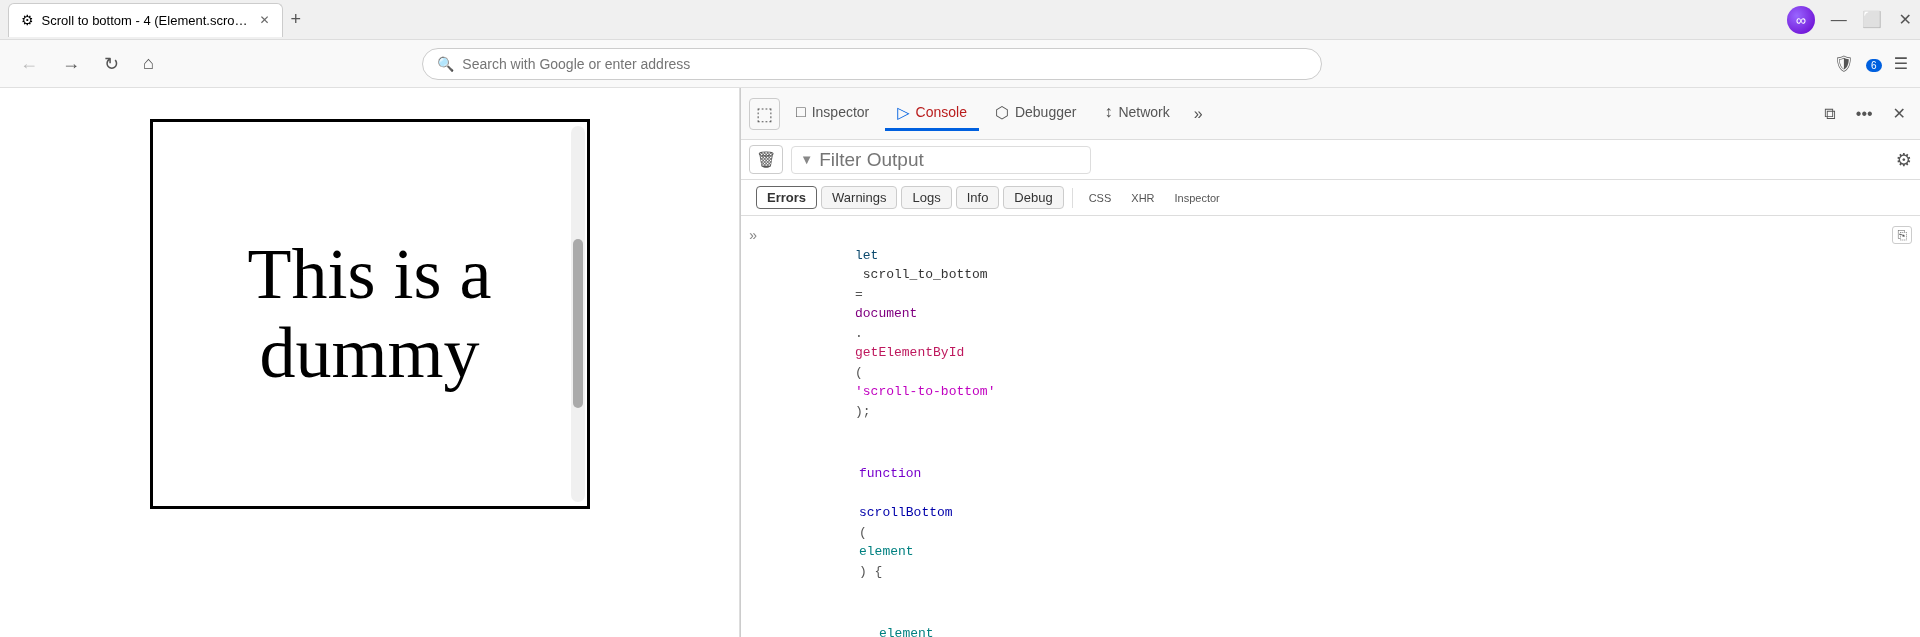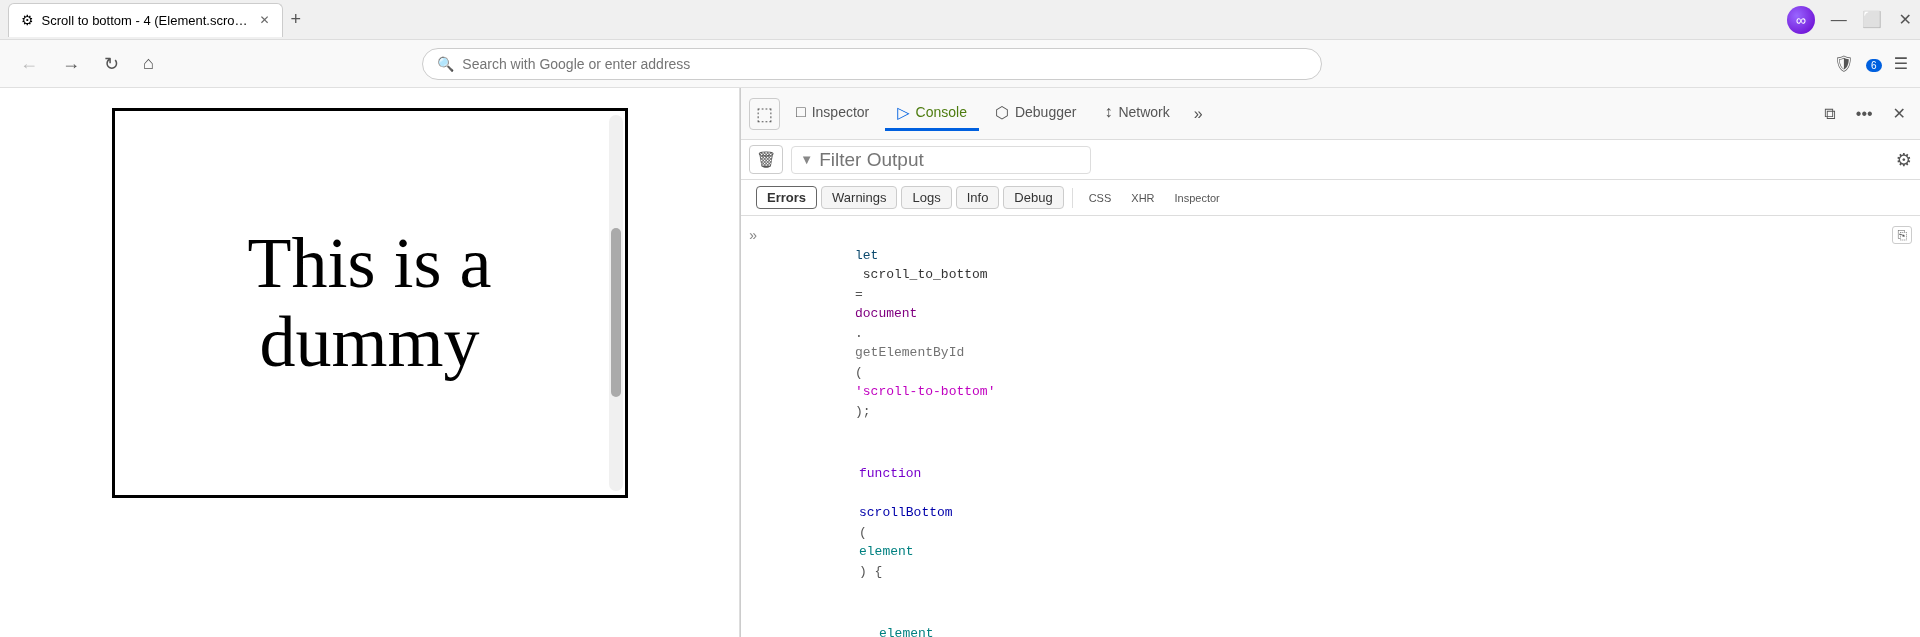--- a/index.html
+++ b/index.html
@@ -35,21 +35,21 @@
     
     .main-area {
       display: flex; flex: 1; overflow: hidden;
     }
 
     
     .browser-content {
       flex: 0 0 740px; background: #fff; display: flex; justify-content: center; align-items: flex-start; padding: 20px; border-right: 1px solid #ddd;
     }
     .content-box {
-      width: 516px; height: 390px; border: 3px solid #000; position: relative; overflow: hidden; display: flex; align-items: center; justify-content: center;
+      width: 440px; height: 390px; border: 3px solid #000; position: relative; overflow: hidden; display: flex; align-items: center; justify-content: center; margin-top: 11px;
     }
     .content-text {
       font-family: Georgia, 'Times New Roman', serif; font-size: 72px; line-height: 1.1; text-align: center; color: #000; font-weight: 400;
     }
     .scrollbar-track {
       position: absolute; right: 2px; top: 4px; bottom: 4px; width: 14px; background: #f0f0f0; border-radius: 7px;
     }
     .scrollbar-thumb {
       position: absolute; top: 30%; width: 10px; left: 2px; height: 45%; background: #aaa; border-radius: 5px;
     }
@@ -164,21 +164,21 @@
 
       <button class="devtools-icon-btn" style="font-size:18px;border:1px solid #ccc;border-radius:4px;">⬚</button>
 
       <div class="devtools-tab">
         <span class="devtools-tab-icon">□</span>
         <span>Inspector</span>
       </div>
 
       <div class="devtools-tab active">
         <span class="devtools-tab-icon" style="color:#0060df;">▷</span>
-        <span style="color:#4d7c0f;font-weight:500;">Console</span>
+        <span style="color:#b91c1c;font-weight:500;">Console</span>
       </div>
 
       <div class="devtools-tab">
         <span class="devtools-tab-icon">⬡</span>
         <span>Debugger</span>
       </div>
 
       <div class="devtools-tab">
         <span class="devtools-tab-icon">↕</span>
         <span>Network</span>
@@ -217,21 +217,21 @@
     <div class="console-output">
 
       <div class="console-line command">
         <span class="console-prompt">»</span>
         <span class="code-block">
           <span style="color:#0c4a6e;">let</span>
           <span style="color:#333;"> scroll_to_bottom </span>
           <span style="color:#555;">= </span>
           <span style="color:#800080;">document</span>
           <span style="color:#555;">.</span>
-          <span style="color:#737373;">getElementById</span>
+          <span style="color:#be185d;">getElementById</span>
           <span style="color:#555;">(</span>
           <span style="color:#c000c0;">'scroll-to-bottom'</span>
           <span style="color:#555;">);</span>
         </span>
         <button class="scroll-btn" style="margin-left:auto;">⎘</button>
       </div>
 
       <div class="console-line" style="padding-left:40px;">
         <span class="code-block">
           <span style="color:#7700cc;">function</span>

